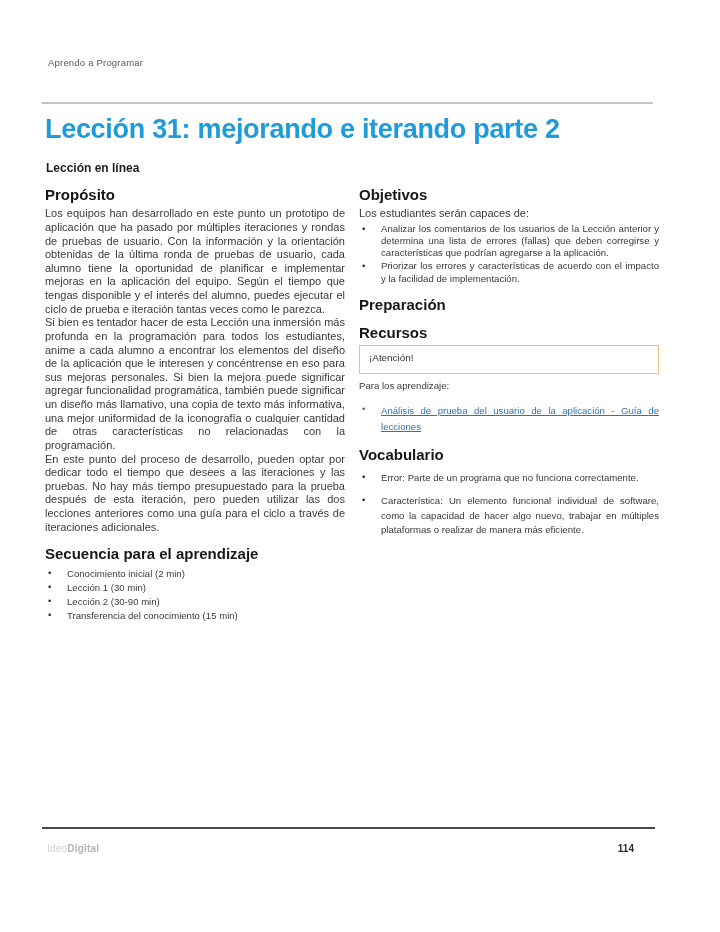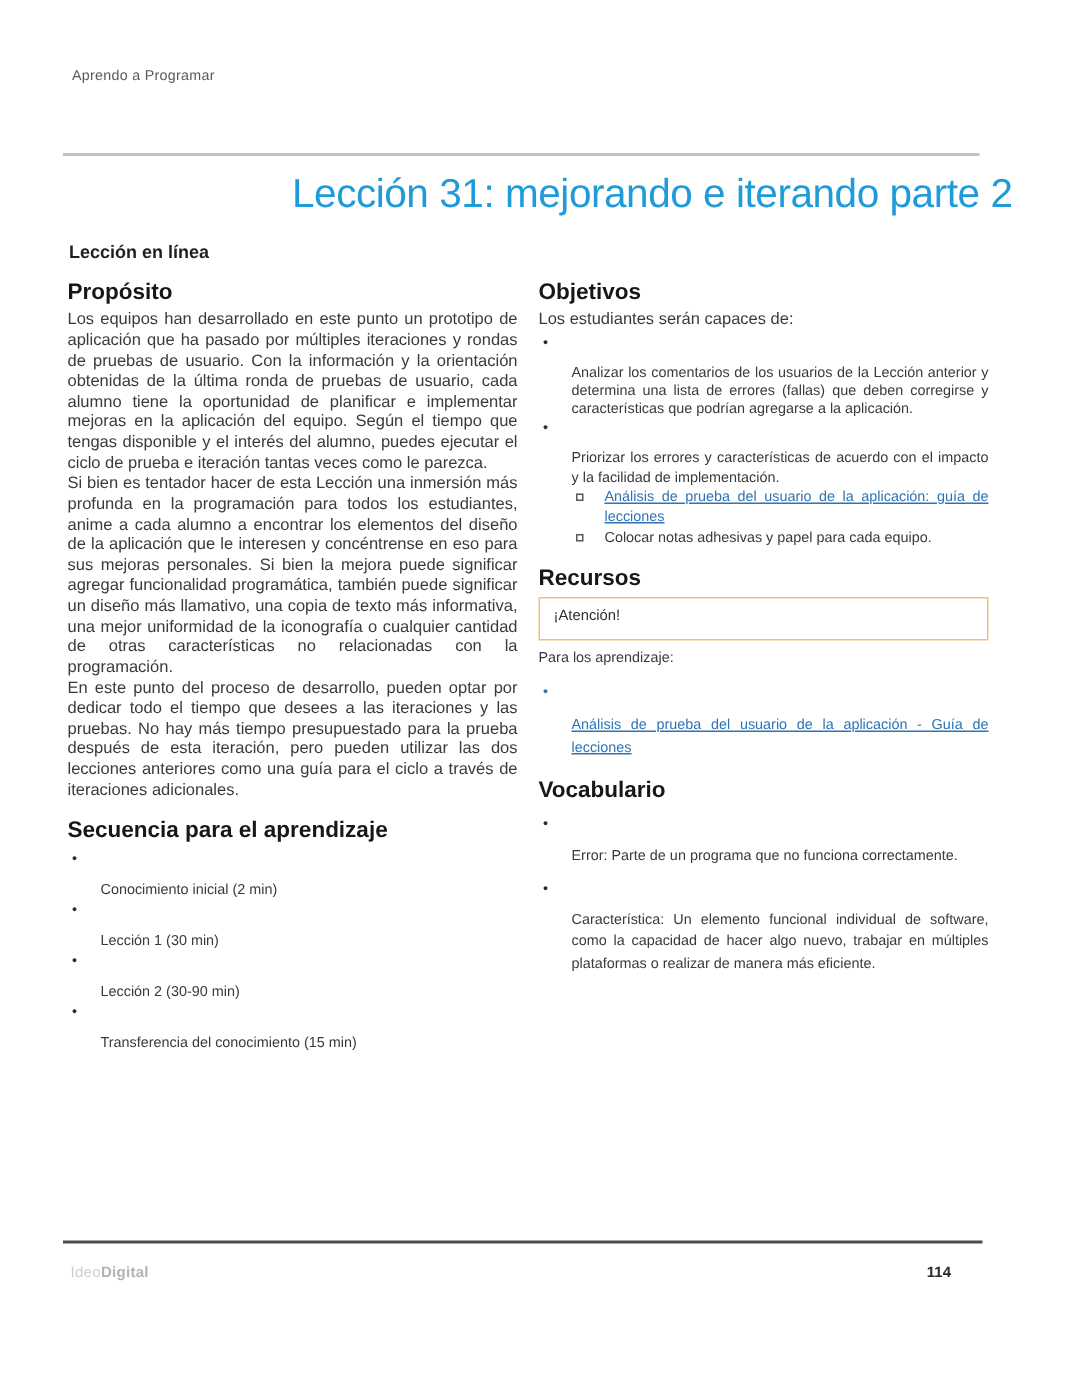--- a/index.html
+++ b/index.html
@@ -12,32 +12,31 @@
   *{margin:0;padding:0;box-sizing:border-box;}
   html,body{background:#ffffff;}
   body{
     width:720px;height:932px;
     position:relative;
     font-family:"Liberation Sans","DejaVu Sans",sans-serif;
     color:var(--body-text);
     overflow:hidden;
   }
   .doc-header{
-    position:absolute;top:45px;left:48px;
+    position:absolute;top:57px;left:48px;
     font-size:9.5px;color:#595959;letter-spacing:.2px;
   }
   .top-rule{
     position:absolute;top:102px;left:42px;width:611px;height:2px;
     background:#C3C3C3;border:none;
   }
   .title{
     position:absolute;top:114px;left:45px;width:630px;
-    font-size:27px;font-weight:normal;color:var(--title-blue);
+    font-size:27px;font-weight:bold;color:var(--title-blue);
     letter-spacing:-.3px;
-    text-align:right;
   }
   .subtitle{
     position:absolute;top:161px;left:46px;
     font-size:12px;font-weight:bold;color:#1F1F1F;
   }
   .columns{
     position:absolute;top:186px;left:45px;width:630px;
     display:flex;gap:14px;
   }
   .col{width:300px;}
@@ -51,21 +50,21 @@
   
   ul{list-style:none;}
   .dot-list li{
     display:flex;align-items:flex-start;
     font-size:9.6px;line-height:1.27;
   }
   .dot-list .dot{
     width:10px;flex:0 0 10px;margin-left:3px;margin-right:9px;
     font-size:9.6px;line-height:1.27;color:#2B2B2B;
   }
-  .dot-list .li-text{flex:1;text-align:justify;margin-top:20px;}
+  .dot-list .li-text{flex:1;text-align:justify;}
   .seq-list li{line-height:1.48;}
   .seq-list .li-text{text-align:left;}
   .obj-list{margin-top:2px;}
   .obj-list li{margin-bottom:1px;}
   
   .check-list li{
     display:flex;align-items:flex-start;
     font-size:9.6px;line-height:1.35;margin-left:25px;margin-bottom:1px;
   }
   .check-box{
@@ -144,30 +143,21 @@
       <li>
           <span class="dot">•</span>
           <span class="li-text">Analizar los comentarios de los usuarios de la Lección anterior y determina una lista de errores (fallas) que deben corregirse y características que podrían agregarse a la aplicación.</span>
         </li>
       <li>
           <span class="dot">•</span>
           <span class="li-text">Priorizar los errores y características de acuerdo con el impacto y la facilidad de implementación.</span>
         </li>
     </ul>
 
-    <ul class="check-list">
-      <li>
-        <span class="check-box"></span>
-        <span class="li-text"><a class="doc-link">Análisis de prueba del usuario de la aplicación: guía de lecciones</a></span>
-      </li>
-      <li>
-        <span class="check-box"></span>
-        <span class="li-text">Colocar notas adhesivas y papel para cada equipo.</span>
-      </li>
-    </ul>
+    <h2>Preparación</h2>
 
     <h2>Recursos</h2>
     <div class="attention-box">
       <div>¡Atención!</div>
     </div>
     <p class="for-students">Para los aprendizaje:</p>
     <ul class="dot-list res-list">
       <li>
         <span class="dot" style="color:#2E74B5">•</span>
         <span class="li-text"><a class="doc-link">Análisis de prueba del usuario de la aplicación - Guía de lecciones</a></span>

